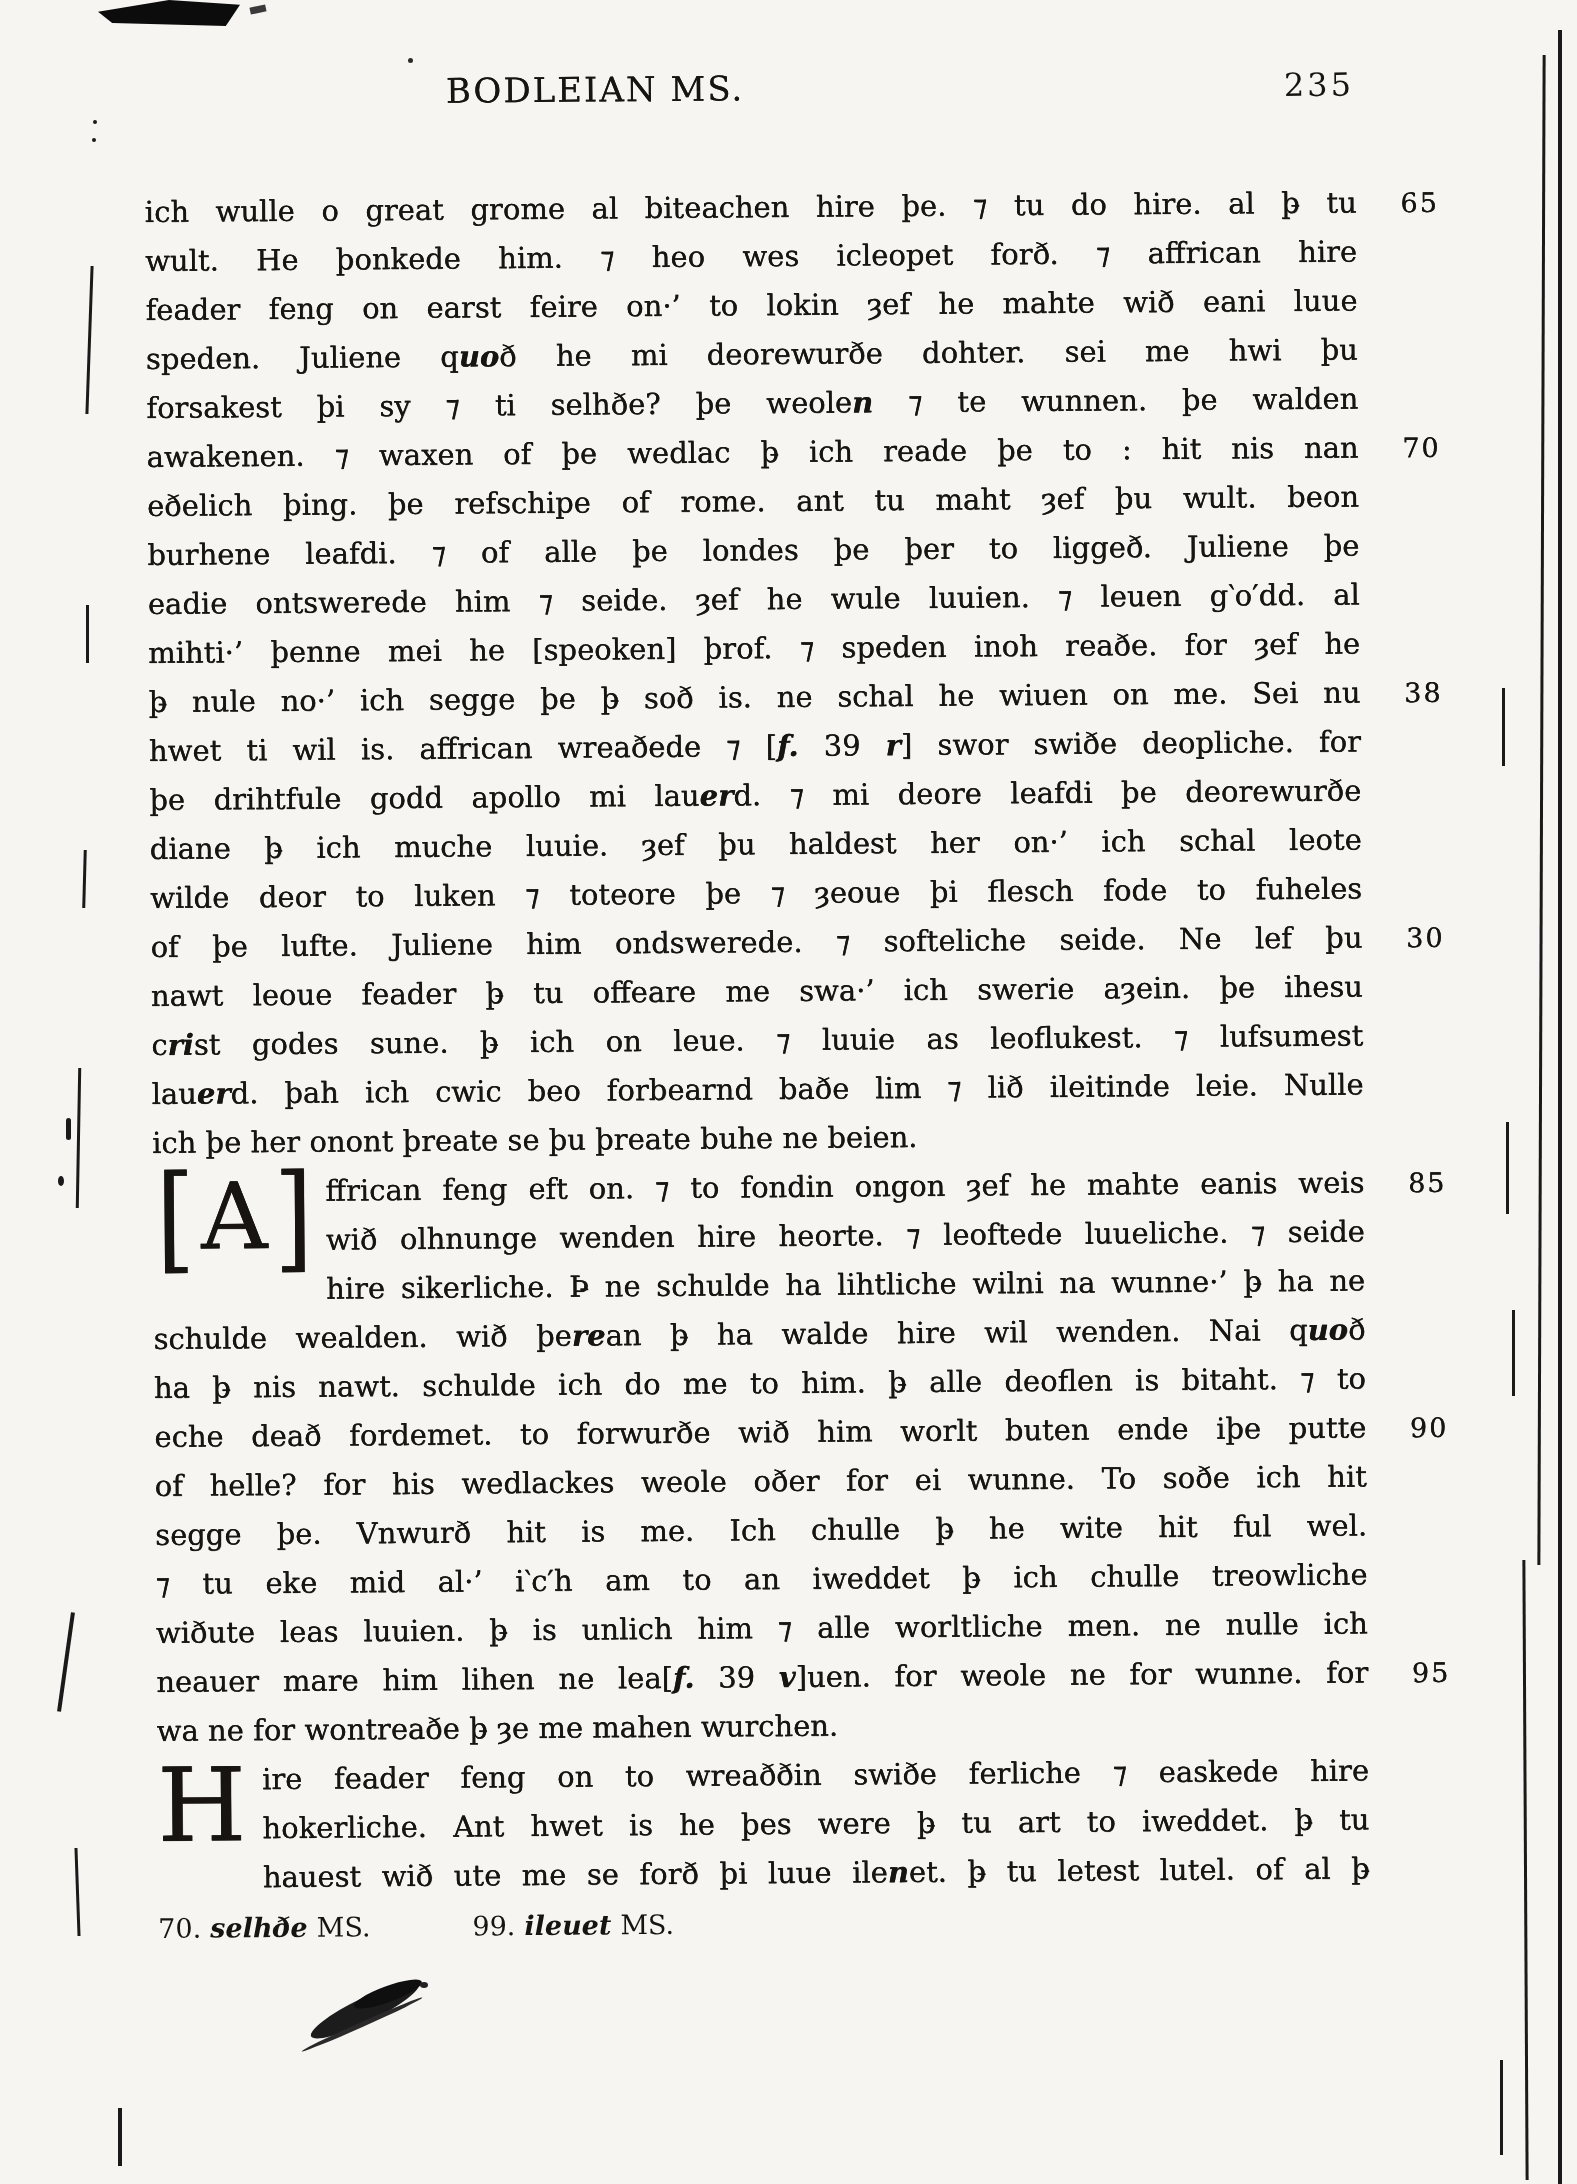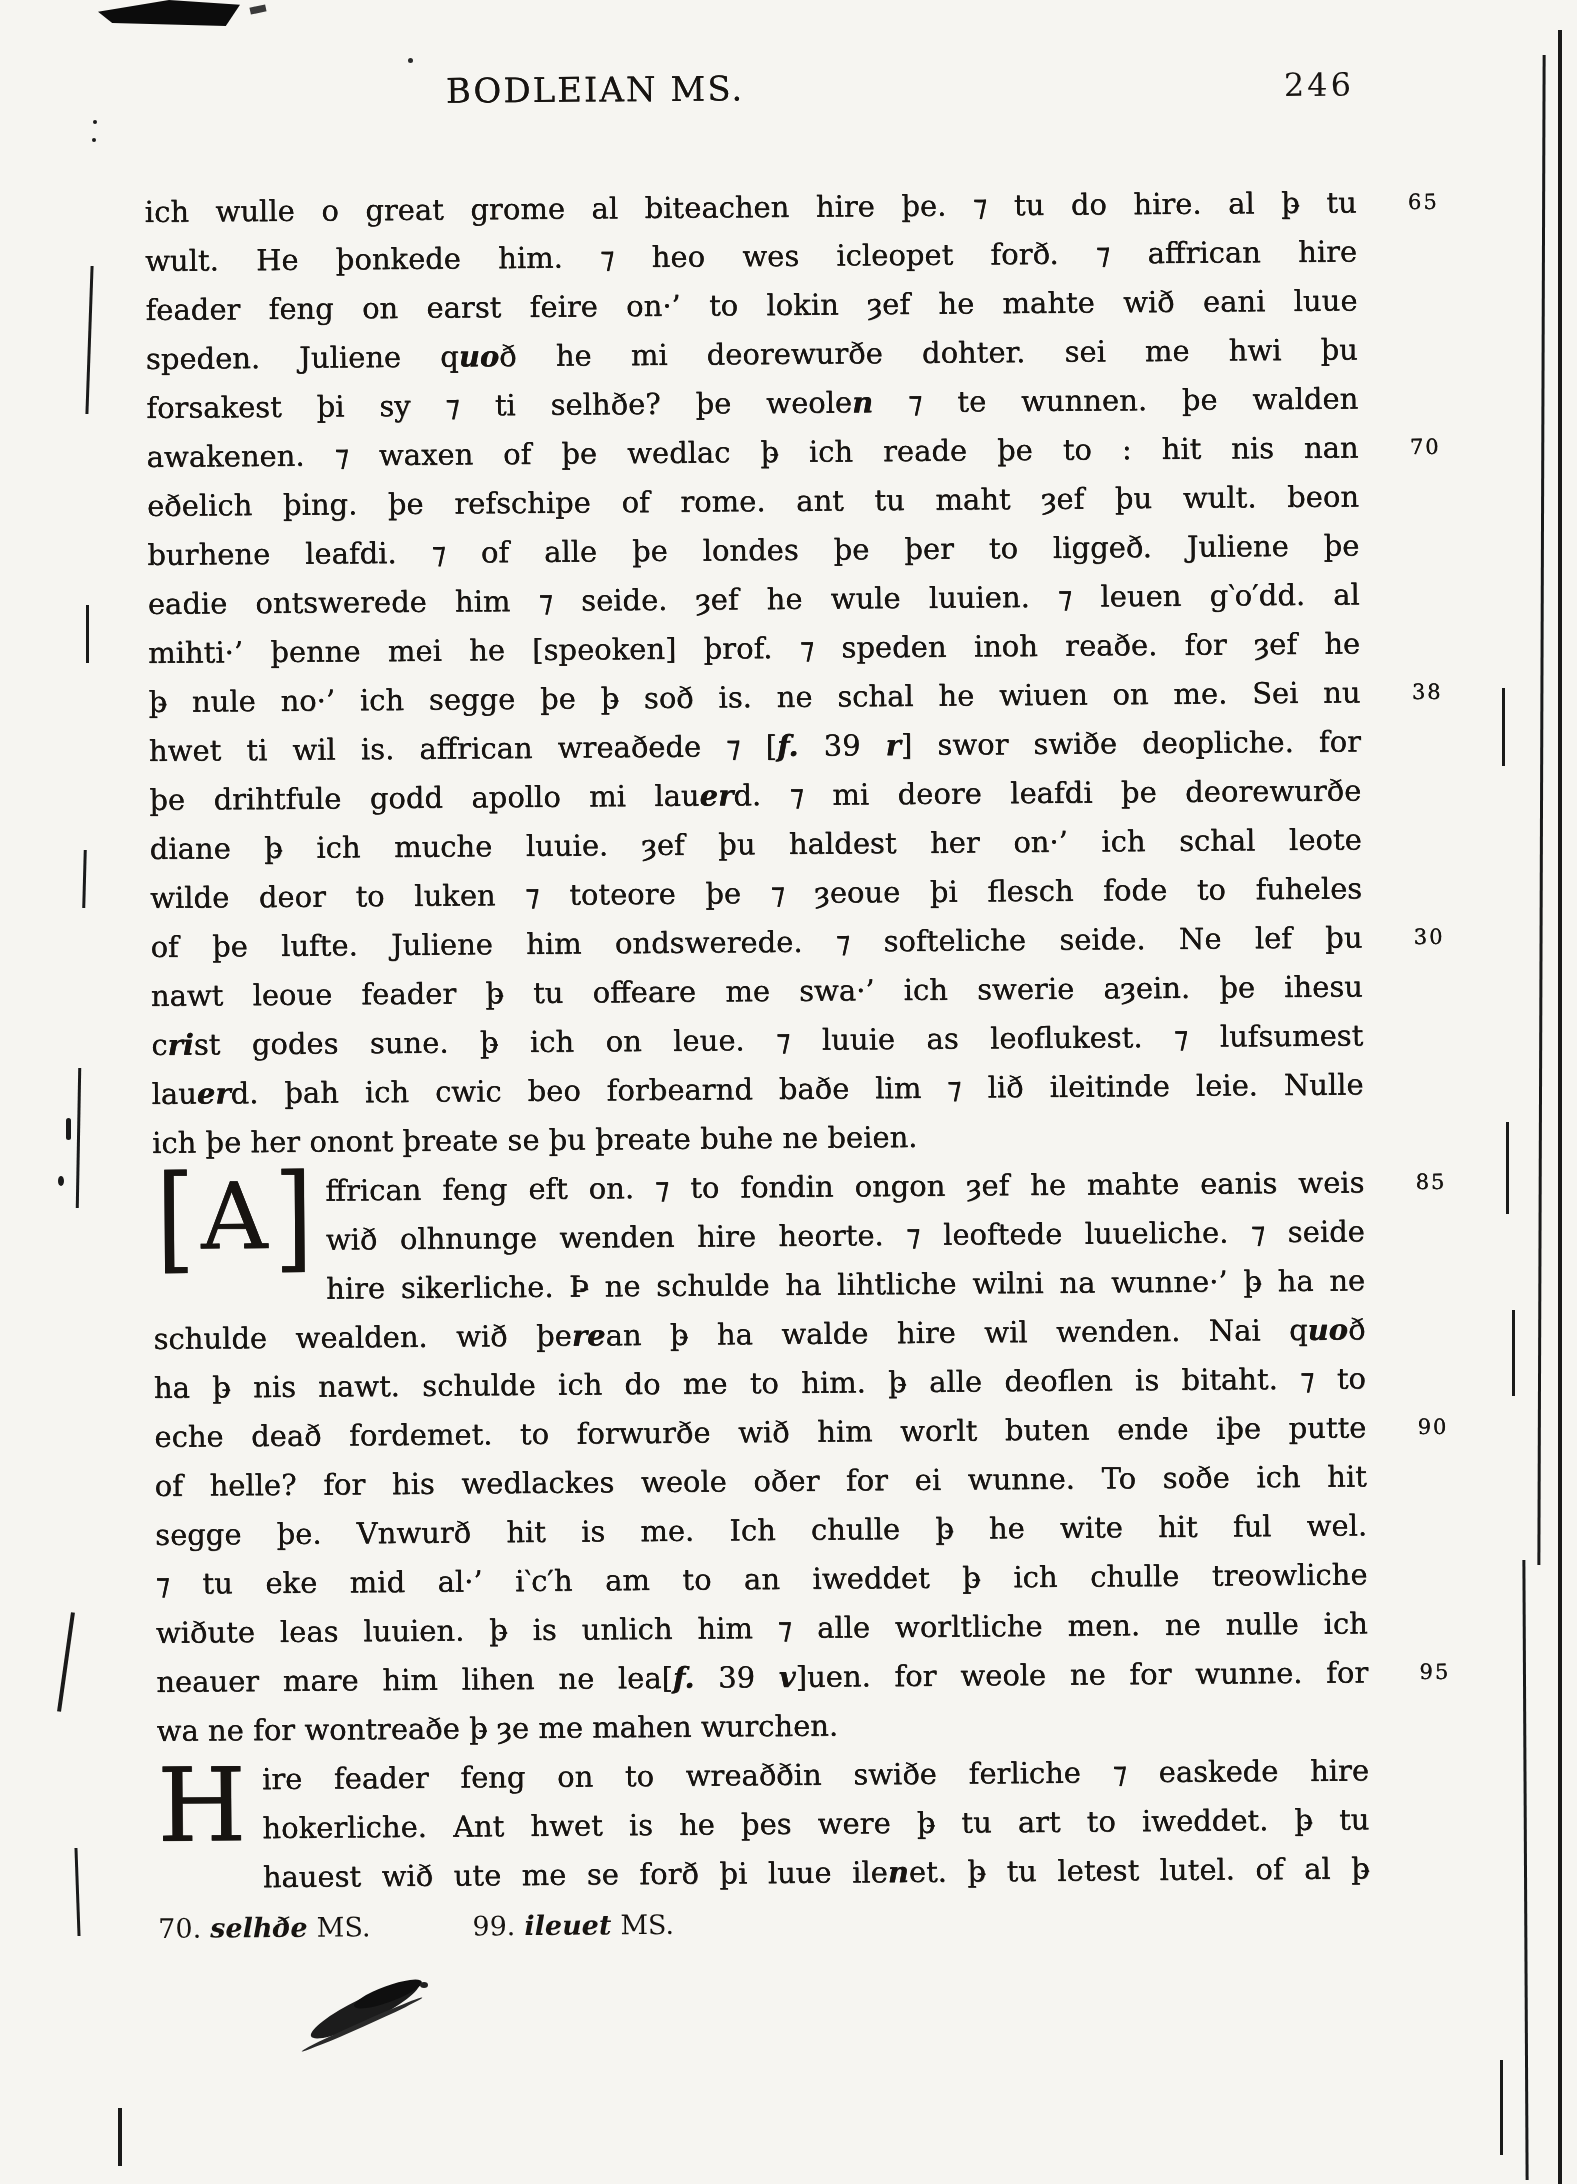--- a/index.html
+++ b/index.html
@@ -7,42 +7,42 @@
         font-family:"DejaVu Serif","DejaVu Sans",serif;color:#171411;}
   .scan{position:absolute;left:0;top:0;width:100%;height:100%;
         transform:rotate(-0.45deg);transform-origin:50% 40%;}
   .title{position:absolute;left:452px;top:68px;font-size:34px;letter-spacing:2px;
          text-shadow:0 0 .6px rgba(20,18,16,.9);}
   .pagenum{position:absolute;left:1290px;top:70px;font-size:32px;letter-spacing:3px;}
   .text{position:absolute;left:150px;top:183px;width:1212px;font-size:29px;
         text-shadow:0 0 .55px rgba(20,18,16,.85),.3px .3px 0 rgba(20,18,16,.45);}
   .line{position:relative;height:49px;line-height:49px;text-align:justify;text-align-last:justify;}
   .line.left{text-align:left;text-align-last:left;}
-  .lineno{position:absolute;right:-82px;top:0;font-size:21px;letter-spacing:2px;
+  .lineno{position:absolute;right:-82px;top:0;font-size:27px;letter-spacing:2px;
           text-align:left;text-align-last:left;}
   .it{font-style:italic;font-weight:bold;}
   .drop{float:left;height:98px;display:flex;align-items:center;margin:1px 10px 0 0;}
   .drop .br{font-size:116px;line-height:98px;transform:scaleX(.85);}
   .drop .dg{font-size:92px;line-height:98px;padding:0 3px;}
   .drop.plain .dg{font-size:102px;padding:0 6px 0 0;}
   .footnotes{position:absolute;left:150px;top:1908px;width:1212px;font-size:27px;}
   .fn{margin-right:0;}
   .fn span{margin-right:9px;}
   .fn + .fn{margin-left:93px;}
   .art{position:absolute;background:#1a1a1a;}
   .art.round{border-radius:50%;}
 </style>
 </head>
 <body>
 
 <div class="page">
 
   <div class="scan">
     <div class="title">BODLEIAN MS.</div>
-    <div class="pagenum">246</div>
+    <div class="pagenum">235</div>
 
     <div class="text">
         <div class="line"><span>ich wulle o great grome al biteachen hire þe. ⁊ tu do hire. al þ̵ tu</span><span class="lineno">65</span></div>
         <div class="line"><span>wult.  He þonkede him. ⁊ heo wes icleopet forð. ⁊ affrican hire</span></div>
         <div class="line"><span>feader feng on earst feire on·’ to lokin ȝef he mahte wið eani luue</span></div>
         <div class="line"><span>speden.  Juliene q</span><span class="it">uo</span><span>ð he mi deorewurðe dohter. sei me hwi þu</span></div>
         <div class="line"><span>forsakest þi sy ⁊ ti selhðe? þe weole</span><span class="it">n</span><span> ⁊ te wunnen. þe walden</span></div>
         <div class="line"><span>awakenen. ⁊ waxen of þe wedlac þ̵ ich reade þe to : hit nis nan</span><span class="lineno">70</span></div>
         <div class="line"><span>eðelich þing. þe refschipe of rome. ant tu maht ȝef þu wult. beon</span></div>
         <div class="line"><span>burhene leafdi. ⁊ of alle þe londes þe þer to liggeð. Juliene þe</span></div>

